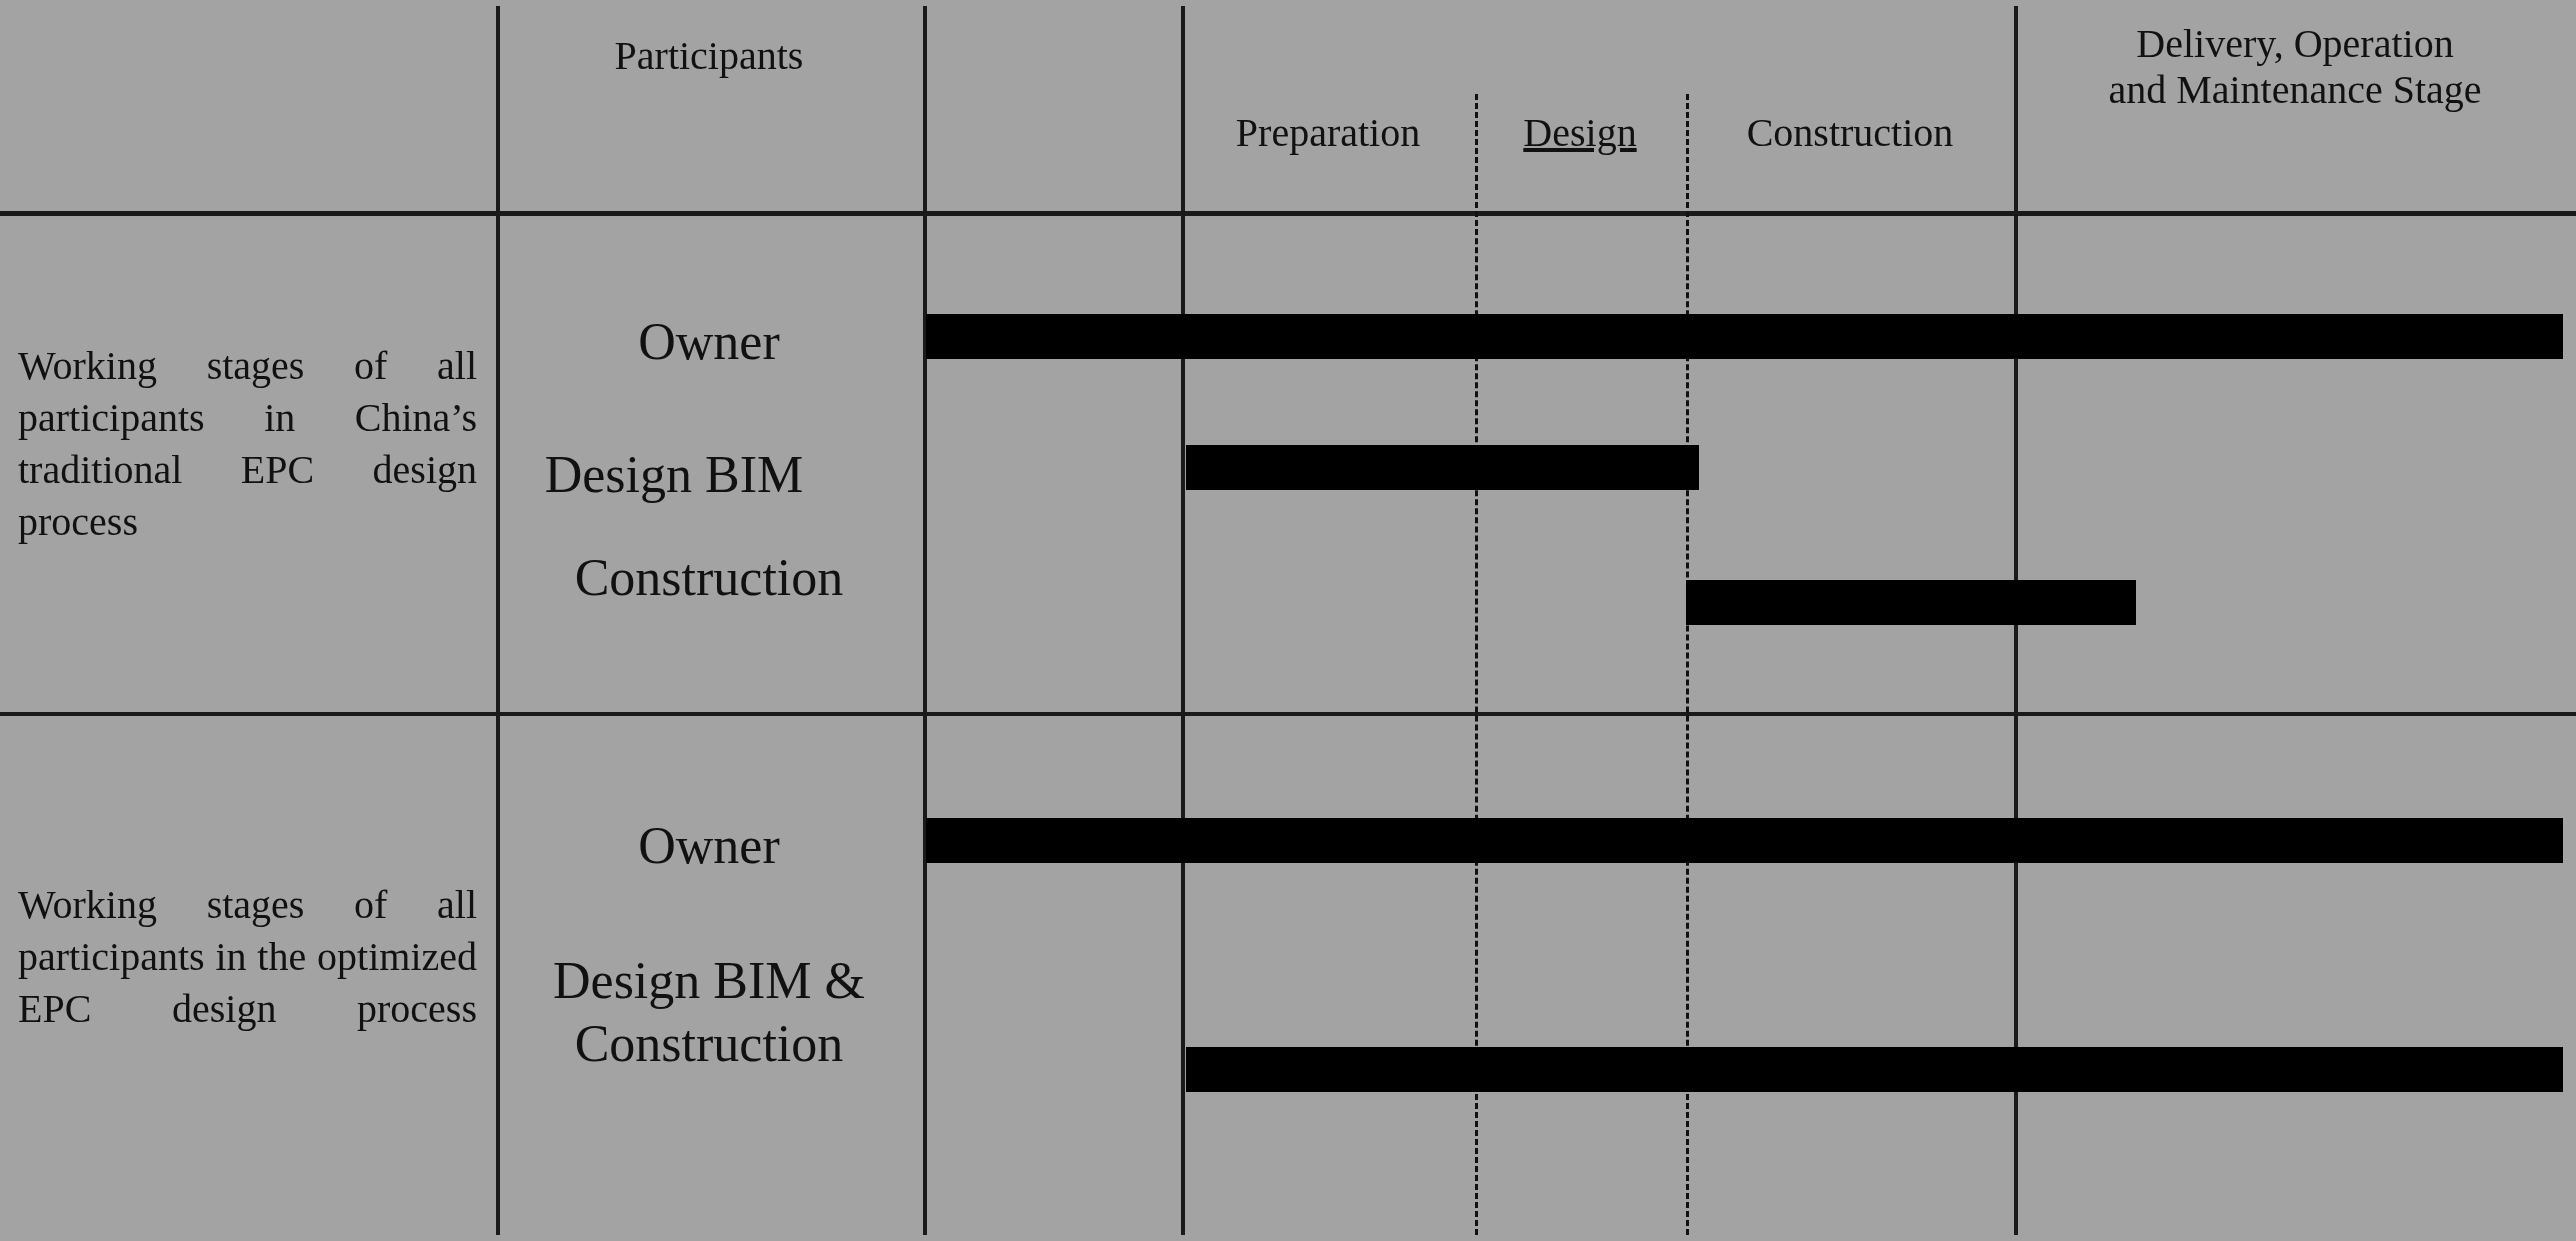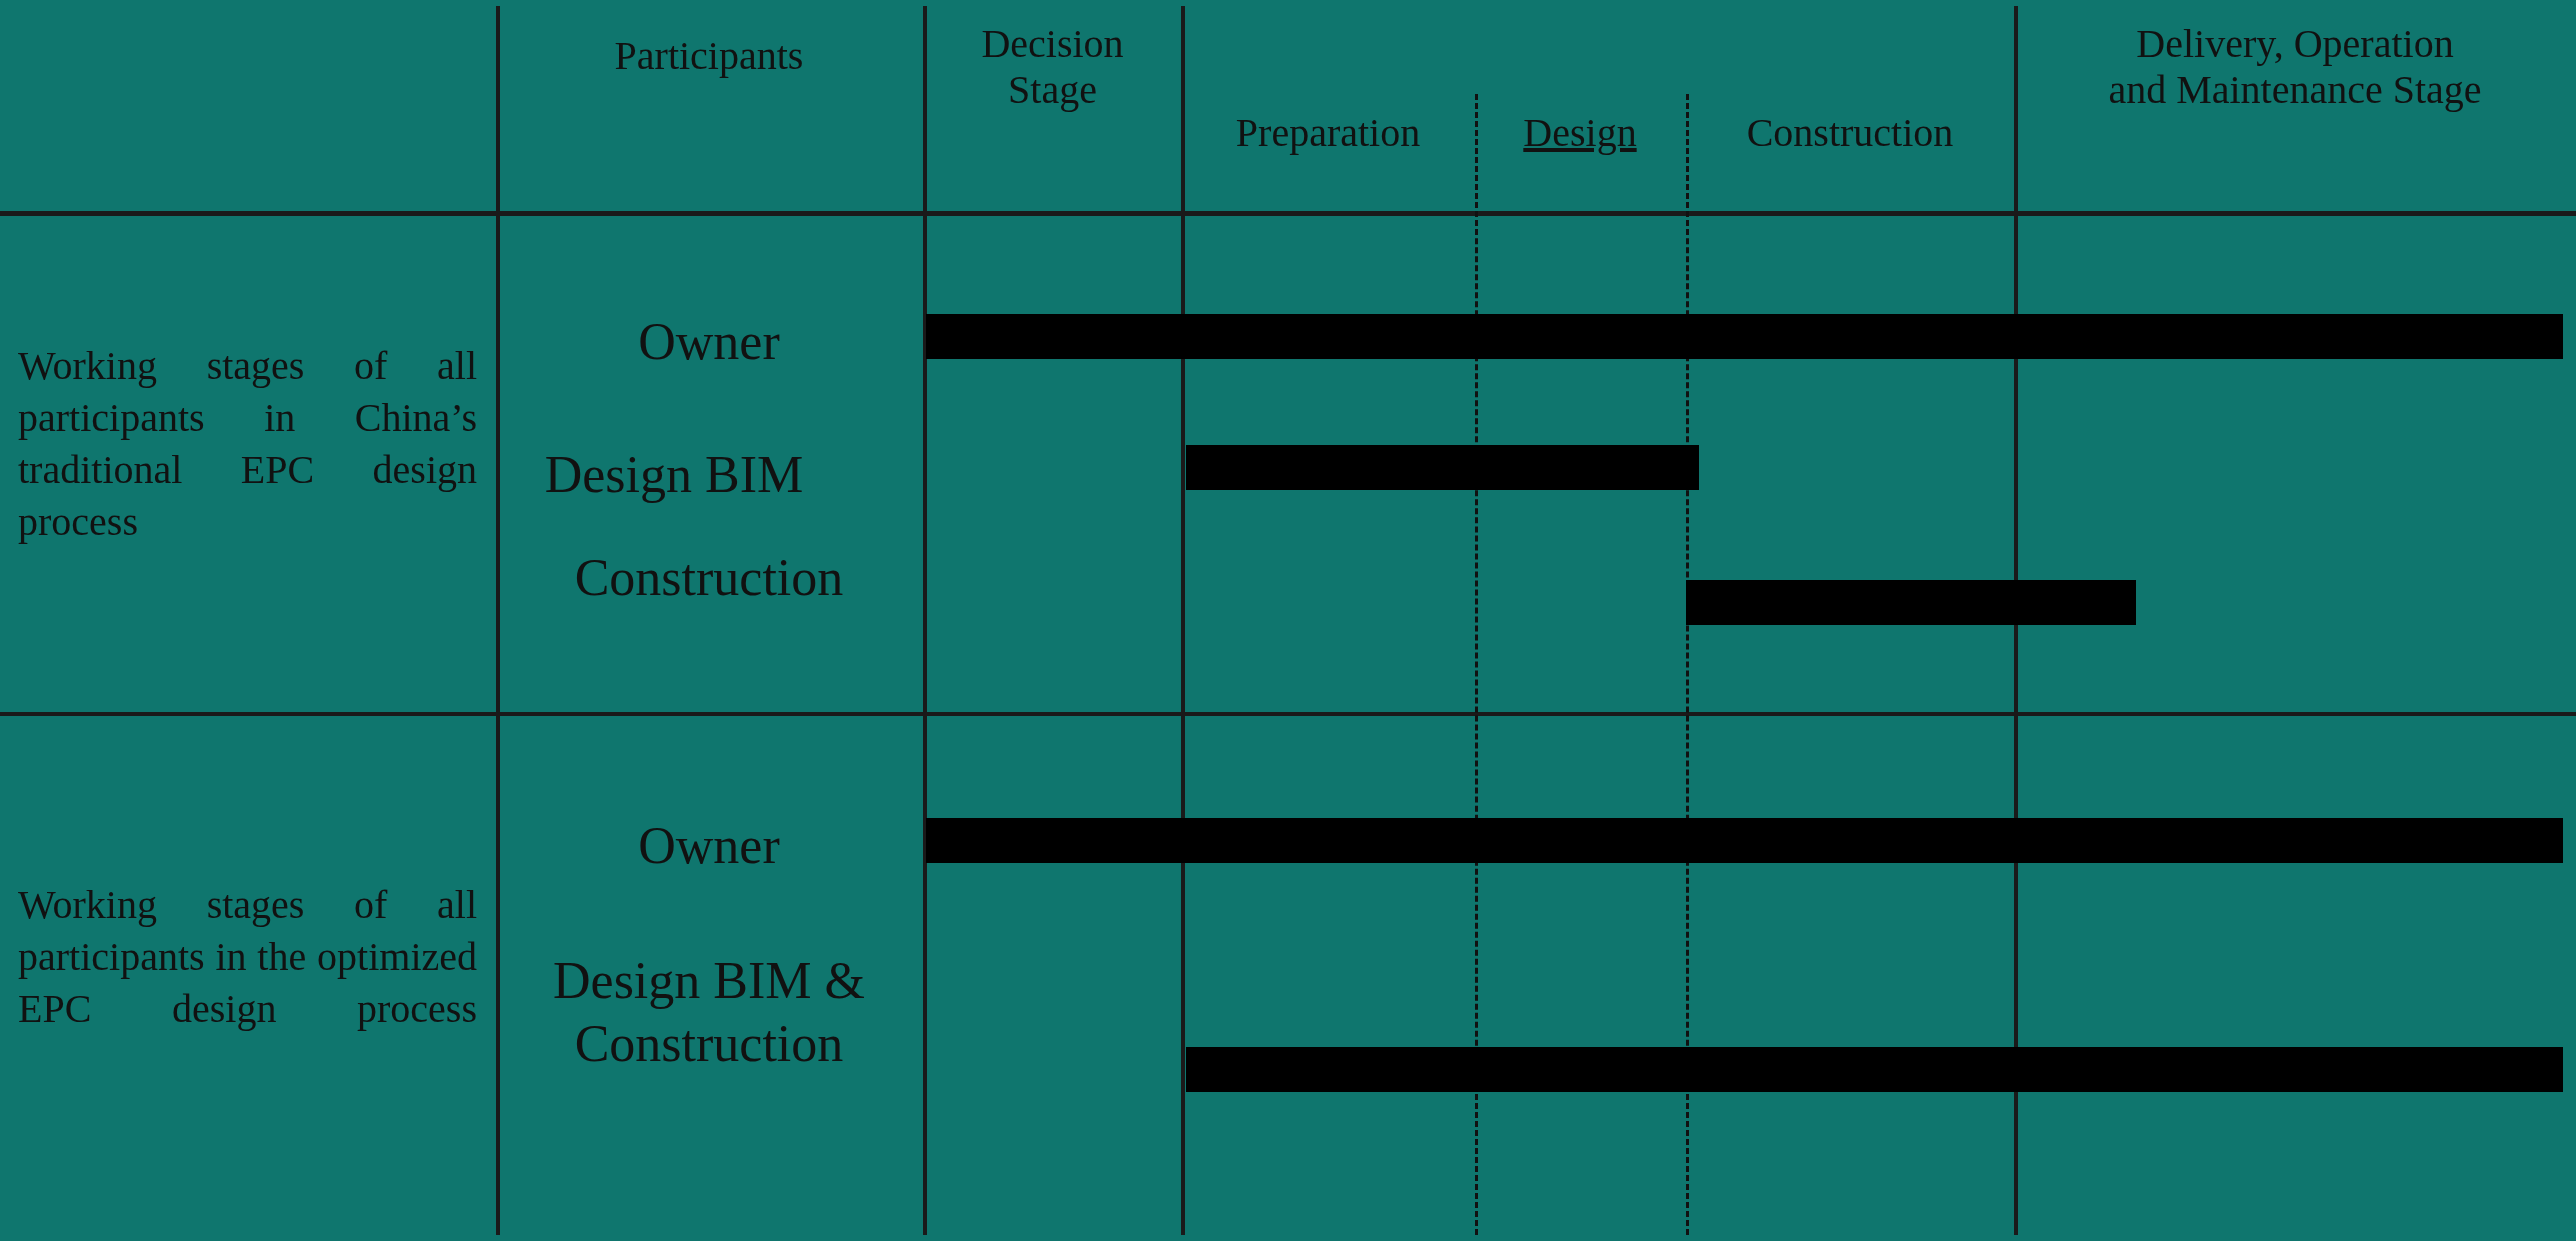--- a/index.html
+++ b/index.html
@@ -1,17 +1,17 @@
 <!DOCTYPE html>
 <html style="font-size:12px"><head>
 <meta charset="utf-8">
 <style>
   html,body{margin:0;padding:0;background:#fff;}
   body{font-family:"Liberation Serif","DejaVu Serif",serif;color:#000;}
-  #page{position:relative;width:2576px;height:1241px;background:#0f766e;overflow:hidden;}
+  #page{position:relative;width:2576px;height:1241px;background:#a3a3a3;overflow:hidden;}
 
   
   .hrule{position:absolute;left:0;width:2576px;background:#1a1a1a;}
   .vrule{position:absolute;width:3.7px;background:#1a1a1a;}
   .vdash{position:absolute;width:0;border-left:3.7px dashed #111;}
 
   
   .hd{position:absolute;text-align:center;font-size:40px;line-height:1.12;color:#111;}
   .hd.two{line-height:1.15;}
 
@@ -35,24 +35,20 @@
 
   <div class="vrule" style="left:496px;top:6px;height:1229px;"></div>
   <div class="vrule" style="left:923px;top:6px;height:1229px;"></div>
   <div class="vrule" style="left:1181px;top:6px;height:1229px;"></div>
   <div class="vdash" style="left:1475px;top:94px;height:1141px;"></div>
   <div class="vdash" style="left:1686px;top:94px;height:1141px;"></div>
   <div class="vrule" style="left:2014px;top:6px;height:1229px;"></div>
 
   <div class="hd" style="left:496px;top:34px;width:426px;">Participants</div>
 
-  <div class="hd two" style="left:923px;top:21px;width:259px;">
-    <div>Decision</div>
-    <div>Stage</div>
-  </div>
 
 
   <div class="hd" style="left:1181px;top:111px;width:294px;">Preparation</div>
 
   <div class="hd" style="left:1475px;top:111px;width:210px;text-decoration:underline;">Design</div>
 
   <div class="hd" style="left:1686px;top:111px;width:328px;">Construction</div>
 
   <div class="hd two" style="left:2014px;top:21px;width:562px;">
     <div>Delivery, Operation</div>

